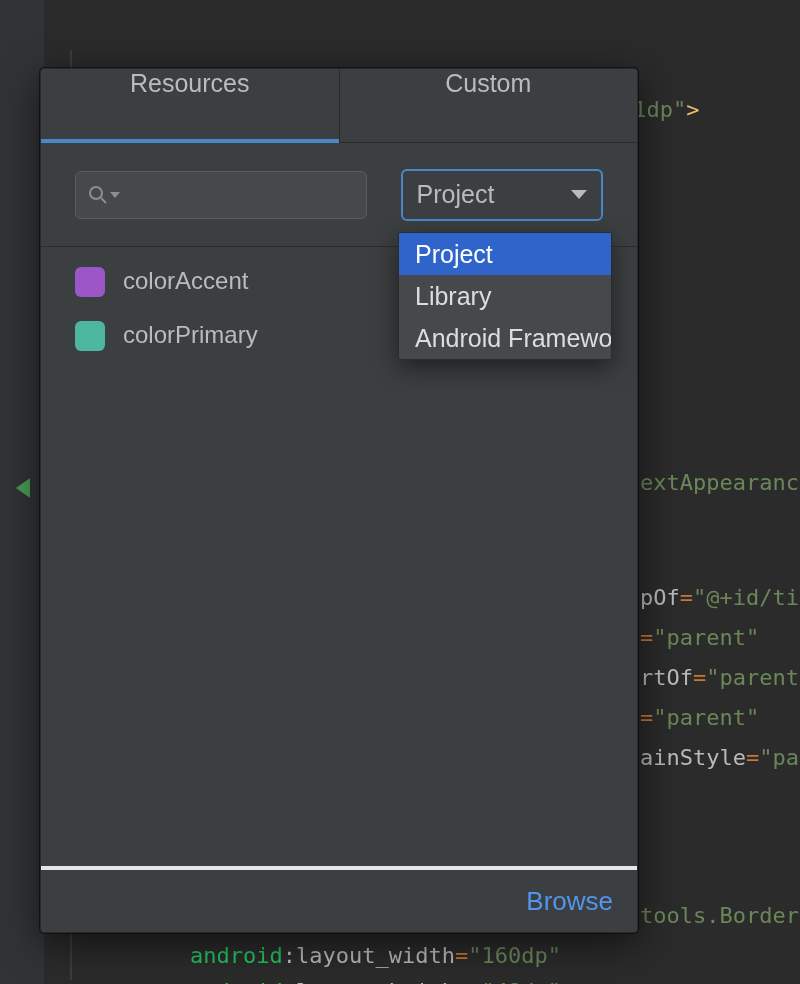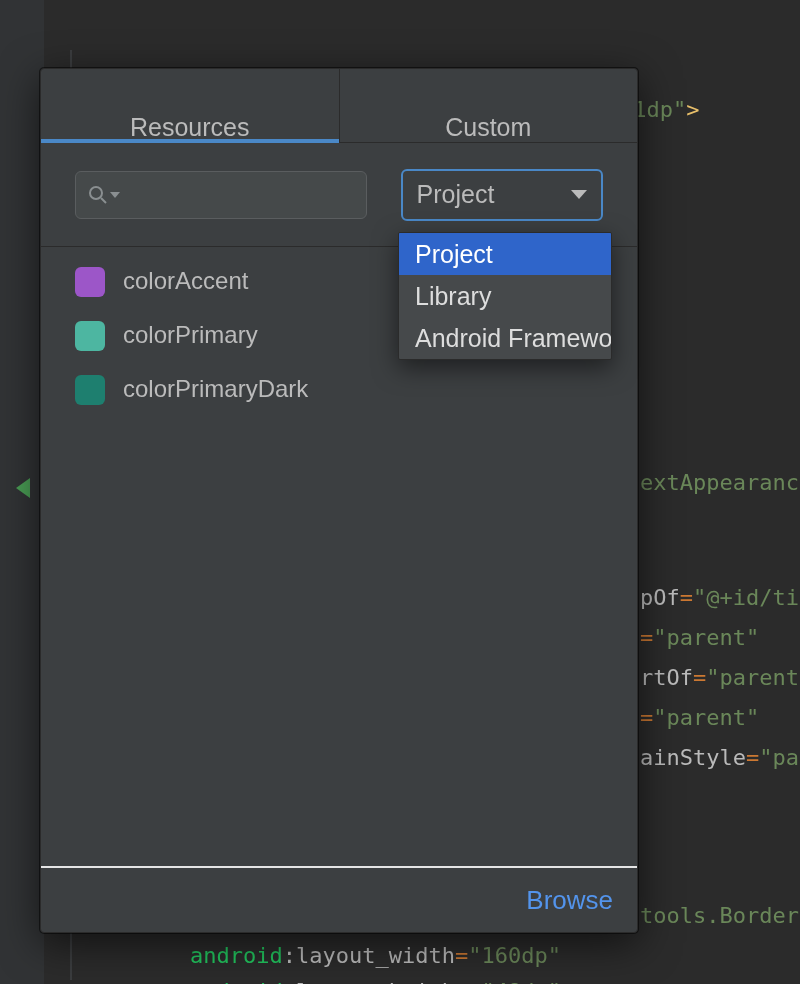--- a/index.html
+++ b/index.html
@@ -33,21 +33,21 @@
     .dialog {
       position:absolute; left:40px; top:68px; width:598px; height:865px;
       background:#3C3F41;
       border:1px solid #2b2b2b;
       box-shadow:0 10px 40px rgba(0,0,0,.6), 0 0 0 1px rgba(0,0,0,.5);
       border-radius:4px;
       display:flex; flex-direction:column;
     }
     .tabs { height:74px; display:flex; border-bottom:1px solid #2b2b2b; }
     .tab {
-      flex:1; display:flex; align-items:flex-end; justify-content:center;
+      flex:1; display:flex; align-items:flex-start; justify-content:center;
       font-size:25px; color:#BBBBBB; position:relative;
       cursor:default;
     }
     .tab.active::after{
       content:""; position:absolute; left:0; right:0; bottom:-1px; height:4px;
       background:#4A88C7;
     }
     .tab + .tab { border-left:1px solid #2b2b2b; }
     .toolbar {
       height:104px; display:flex; align-items:center; padding:0 34px; gap:34px;
@@ -87,21 +87,21 @@
       font-size:25px; color:#DDD; white-space:nowrap; overflow:hidden;
     }
     .dropdown .opt.sel{ background:#2F65CA; color:#FFF; }
     .list{ flex:1; padding:20px 34px; overflow:hidden; }
     .item{
       height:54px; display:flex; align-items:flex-start; gap:18px;
       font-size:24px; color:#BBBBBB;
     }
     .swatch{ width:30px; height:30px; border-radius:6px; }
     .footer{
-      height:66px; border-top:2px solid #e5e5e5;
+      height:66px; border-top:4px solid #e5e5e5;
       display:flex; align-items:center; justify-content:flex-end;
       padding:0 24px;
     }
     .browse{ color:#5394EC; font-size:26px; }
   </style>
 </head>
 <body>
 
 <div class="gutter"></div>
 <div class="gutter-ico"></div>
@@ -149,24 +149,20 @@
 
   <div class="list">
     <div class="item">
       <span class="swatch" style="background: rgb(156, 86, 200);"></span>
       <span>colorAccent</span>
     </div>
     <div class="item">
       <span class="swatch" style="background: rgb(77, 182, 161);"></span>
       <span>colorPrimary</span>
     </div>
-    <div class="item">
-      <span class="swatch" style="background: rgb(30, 127, 111);"></span>
-      <span>colorPrimaryDark</span>
-    </div>
   </div>
 
   <div class="footer">
     <span class="browse">Browse</span>
   </div>
 </div>
 
 <div class="dropdown">
   <div class="opt sel">
       <span>Project</span>

